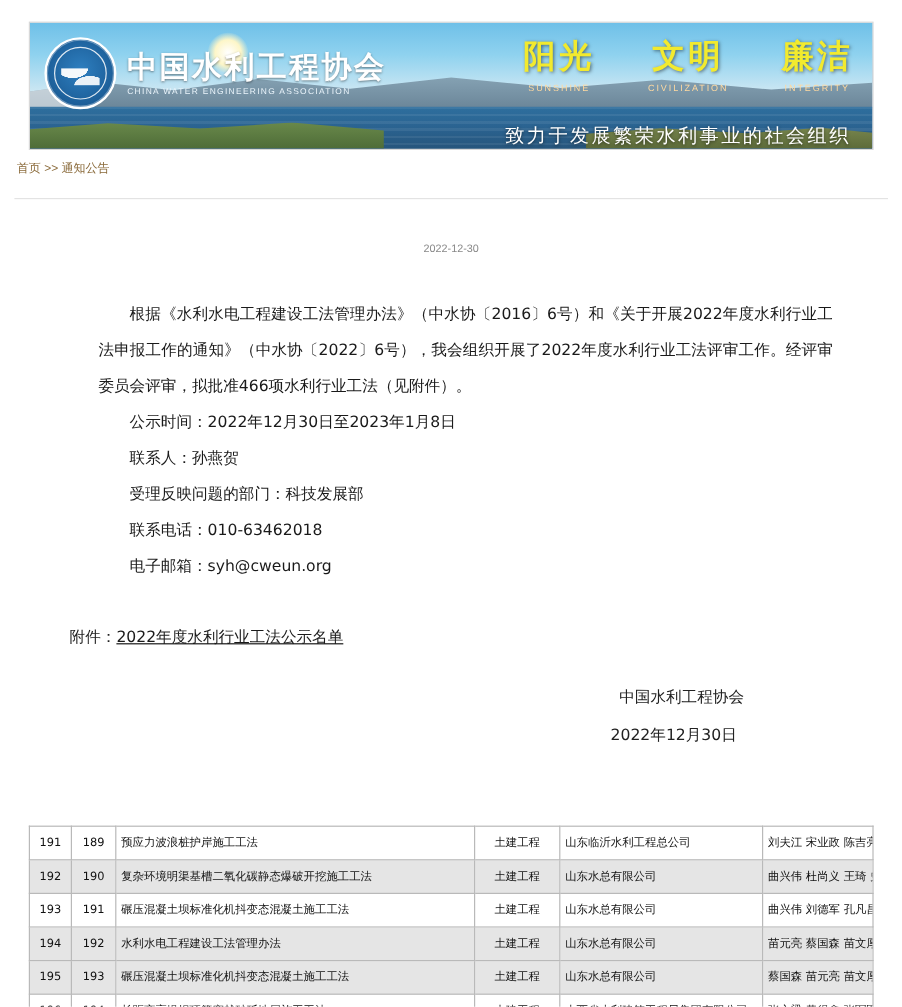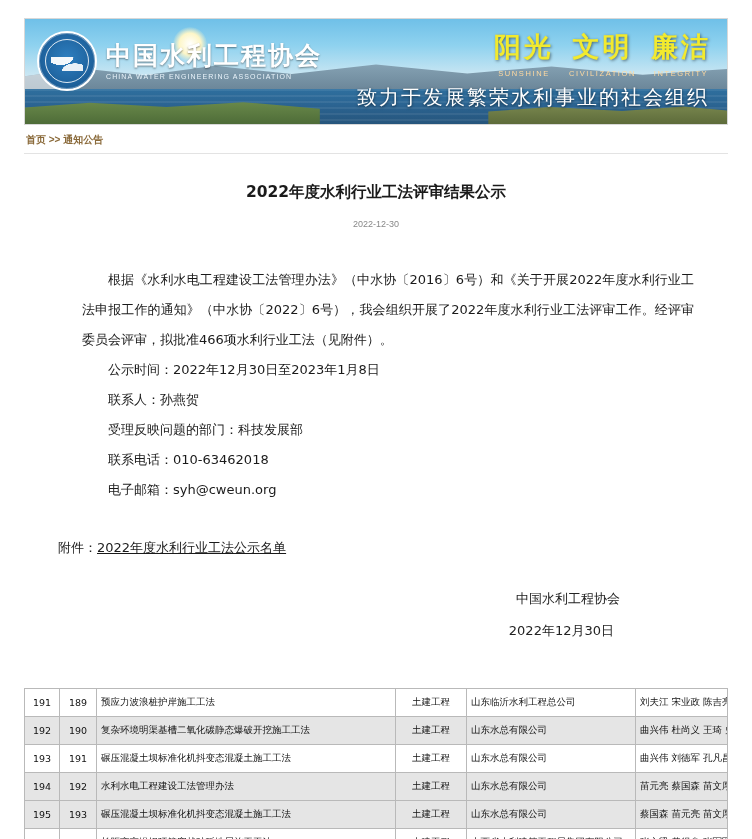--- a/index.html
+++ b/index.html
@@ -113,55 +113,54 @@
     margin-top: 5px;
     font-size: 7px;
     color: #eaf4fb;
     letter-spacing: 1.1px;
     font-family: "Liberation Sans", sans-serif;
   }
   .slogan-row {
     position: absolute;
     right: 16px; top: 10px;
     display: flex;
-    gap: 15px;
+    gap: 44px;
     align-items: flex-start;
   }
   .slogan-word { text-align: center; }
   .slogan-word .big {
     font-size: 27px;
     font-weight: bold;
     color: #f2ea2e;
     text-shadow: 1px 1px 3px rgba(0,0,0,0.5);
     font-family: "DejaVu Sans", "Liberation Sans", sans-serif;
     letter-spacing: 3px;
   }
   .slogan-word .small {
     margin-top: 4px;
     font-size: 7.5px;
     color: #ffd9a0;
     letter-spacing: 1.6px;
   }
   .banner-sub {
     position: absolute;
-    right: 18px; bottom: 13px;
-    font-size: 20px;
+    right: 18px; bottom: 0;
+    font-size: 16px;
     color: #ffffff;
     letter-spacing: 2px;
     text-shadow: 0 1px 3px rgba(0,0,0,0.6);
     font-family: Liberation Mono, monospace;
   }
   
   .crumb-bar {
-    margin: 0 24px;
+    margin: 0 12px;
     border-bottom: 1px solid #e3e3e3;
-    padding: 8px 2px 6px 2px;
+    padding: 8px 2px 18px 2px;
     font-size: 10px;
     color: #8a6a3a;
-    font-weight: bold;
   }
   .crumb-bar span { color: #8a6a3a; }
   
   .article {
     margin: 0 24px;
     padding: 20px 34px 0 34px;
   }
   .doc-title {
     text-align: center;
     font-size: 15.5px;
@@ -274,21 +273,20 @@
     </div>
 
     <div class="banner-sub">致力于发展繁荣水利事业的社会组织</div>
   </div>
 
   <div class="crumb-bar">
     <span>首页 &gt;&gt; 通知公告</span>
   </div>
 
   <div class="article">
-    <div class="doc-title">2022年度水利行业工法评审结果公示</div>
     <div class="doc-date">2022-12-30</div>
 
     <div class="body-text">
       <div class="para">根据《水利水电工程建设工法管理办法》（中水协〔2016〕6号）和《关于开展2022年度水利行业工法申报工作的通知》（中水协〔2022〕6号），我会组织开展了2022年度水利行业工法评审工作。经评审委员会评审，拟批准466项水利行业工法（见附件）。</div>
       <div class="para">公示时间：2022年12月30日至2023年1月8日</div>
       <div class="para">联系人：孙燕贺</div>
       <div class="para">受理反映问题的部门：科技发展部</div>
       <div class="para">联系电话：010-63462018</div>
       <div class="para">电子邮箱：syh@cweun.org</div>
     </div>

